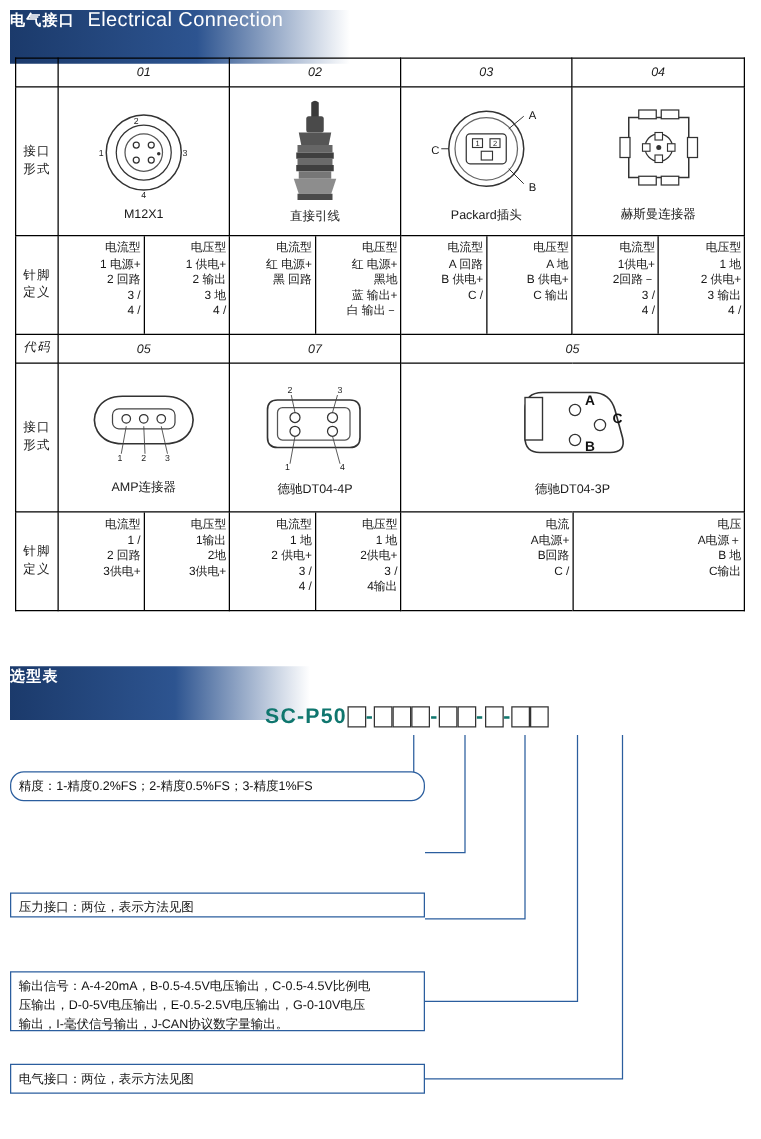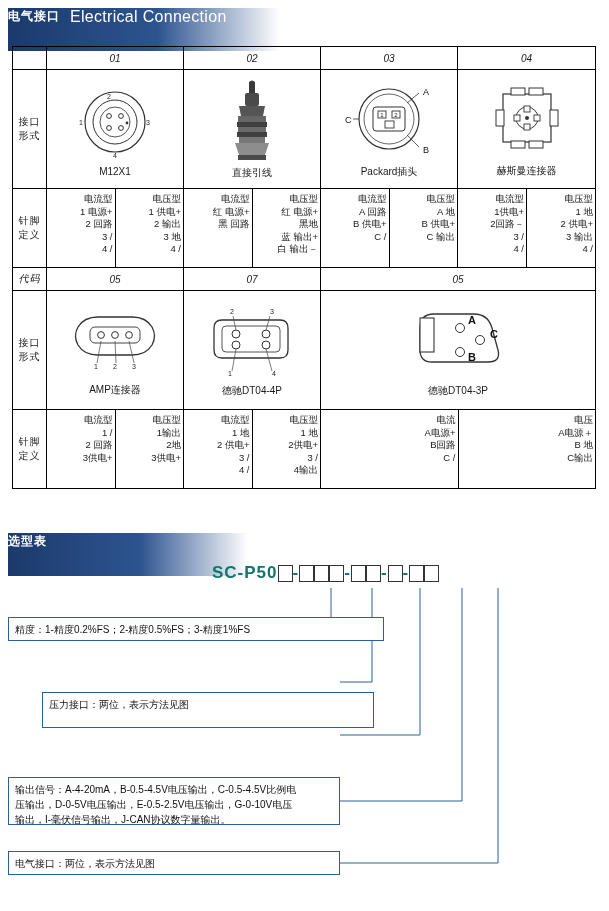--- a/index.html
+++ b/index.html
@@ -96,23 +96,23 @@
   .note{
     position:absolute;
     border:1px solid #2b5e9e;
     background:#ffffff;
     font-size:10px;
     line-height:15px;
     color:#111;
     padding:4px 6px;
     box-sizing:border-box;
   }
-  #note1{left:8px;top:617px;width:376px;height:24px;}
+  #note1{left:8px;top:617px;width:332px;height:24px;border-radius:11px;}
   #note2{left:8px;top:663px;width:332px;height:38px;}
-  #note3{left:8px;top:692px;width:332px;height:36px;margin-left:34px;}
+  #note3{left:8px;top:714px;width:332px;height:20px;}
   #note4{left:8px;top:777px;width:332px;height:48px;}
   #note5{left:8px;top:851px;width:332px;height:24px;}
 </style>
 </head>
 <body>
 
 <div class="page">
 
   <div class="banner" id="banner1">
     <span class="cn">电气接口</span>

